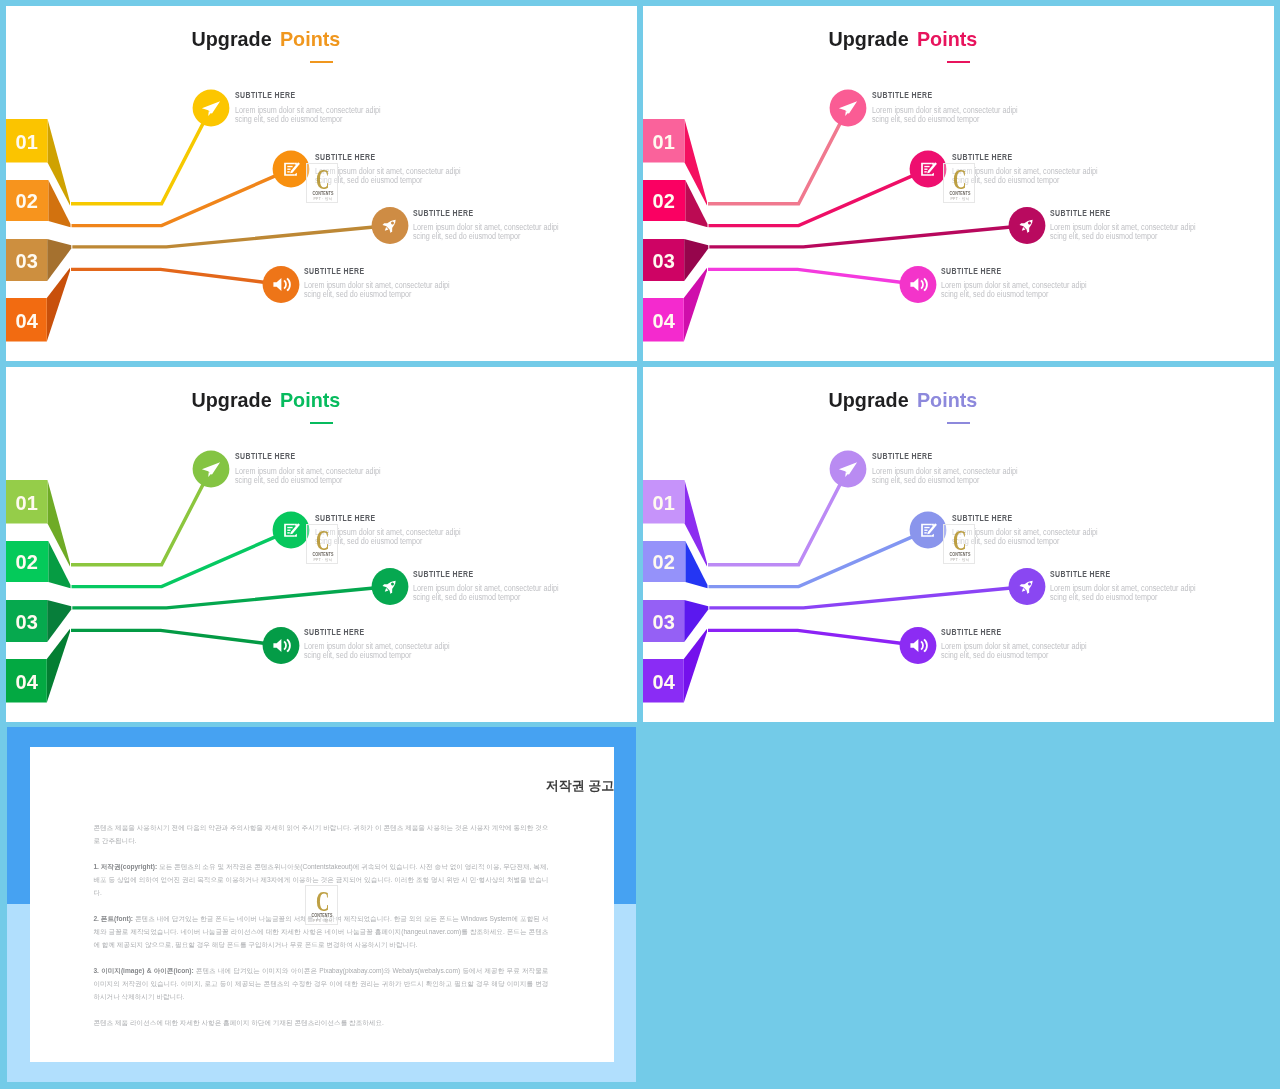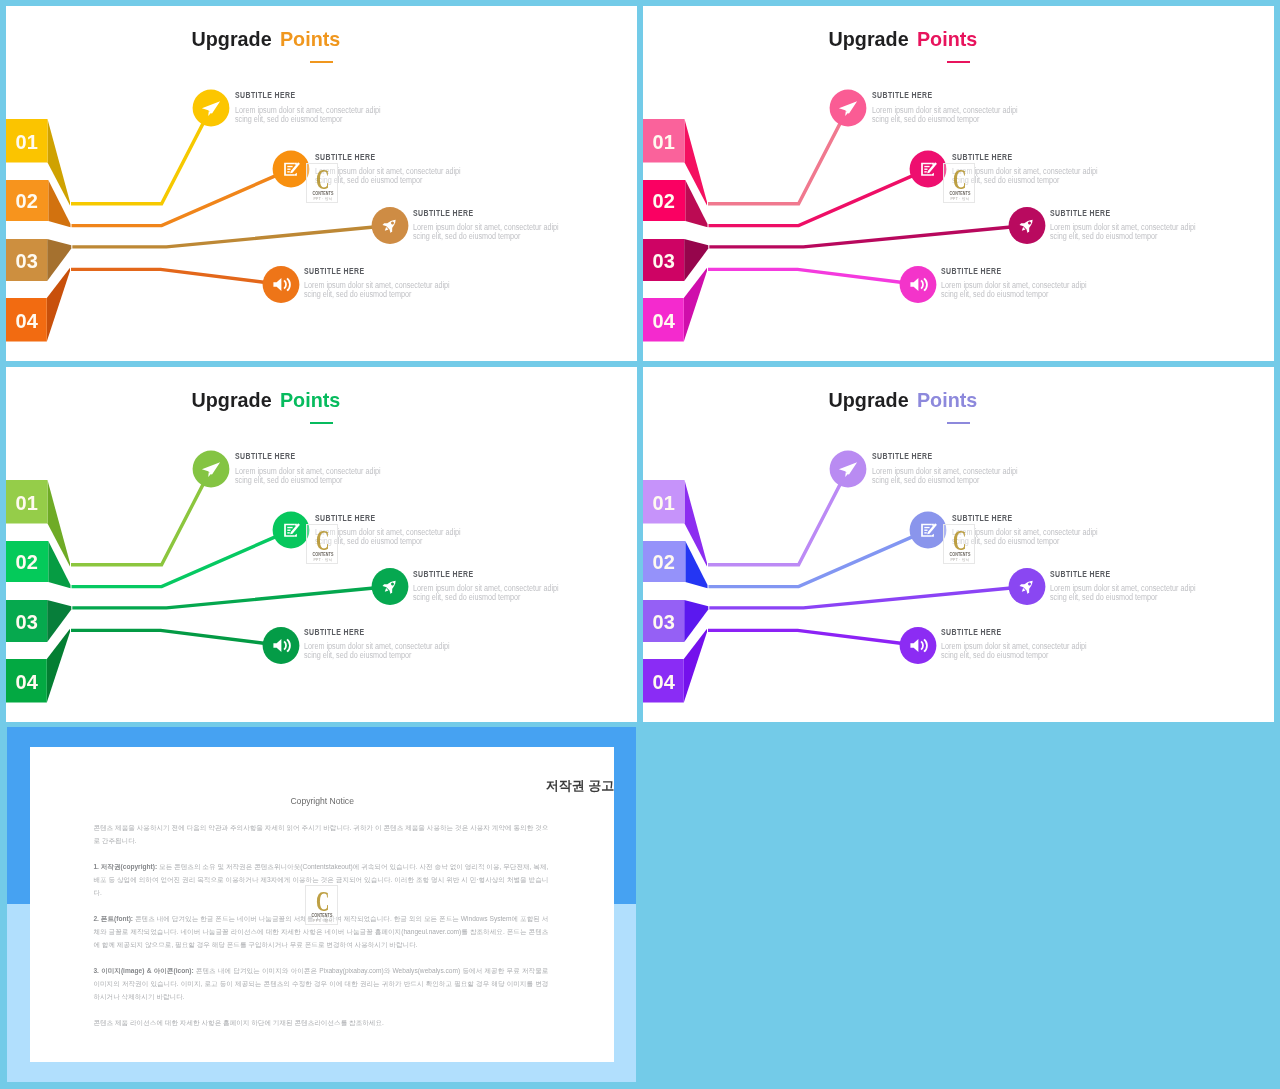--- a/index.html
+++ b/index.html
@@ -375,21 +375,20 @@
         <div class="c"><span>C</span></div>
         <div class="n"><span>CONTENTS</span></div>
         <div class="s">PPT · 양식</div>
       </div>
 </div>
 <div class="cbox">
   <div class="cb-top"></div>
   <div class="cb-bot"></div>
   <div class="inner">
     <h1>저작권 공고</h1>
-    <h2>Copyright Notice</h2>
     <div class="body">
       <p><b></b><span>콘텐츠 제품을 사용하시기 전에 다음의 약관과 주의사항을 자세히 읽어 주시기 바랍니다. 귀하가 이 콘텐츠 제품을 사용하는 것은 사용자 계약에 동의한 것으로 간주됩니다.</span></p>
       <p><b>1. 저작권(copyright):</b><span> 모든 콘텐츠의 소유 및 저작권은 콘텐츠위니아웃(Contentstakeout)에 귀속되어 있습니다. 사전 승낙 없이 영리적 이용, 무단전재, 복제, 배포 등 상업에 의하여 얻어진 권리 목적으로 이용하거나 제3자에게 이용하는 것은 금지되어 있습니다. 이러한 조항 명시 위반 시 민·형사상의 처벌을 받습니다.</span></p>
       <p><b>2. 폰트(font):</b><span> 콘텐츠 내에 담겨있는 한글 폰트는 네이버 나눔글꼴의 서체를 사용하여 제작되었습니다. 한글 외의 모든 폰트는 Windows System에 포함된 서체와 글꼴로 제작되었습니다. 네이버 나눔글꼴 라이선스에 대한 자세한 사항은 네이버 나눔글꼴 홈페이지(hangeul.naver.com)를 참조하세요. 폰트는 콘텐츠에 함께 제공되지 않으므로, 필요할 경우 해당 폰트를 구입하시거나 무료 폰트로 변경하여 사용하시기 바랍니다.</span></p>
       <p><b>3. 이미지(image) &amp; 아이콘(icon):</b><span> 콘텐츠 내에 담겨있는 이미지와 아이콘은 Pixabay(pixabay.com)와 Webalys(webalys.com) 등에서 제공한 무료 저작물로 이미지의 저작권이 있습니다. 이미지, 로고 등이 제공되는 콘텐츠의 수정한 경우 이에 대한 권리는 귀하가 반드시 확인하고 필요할 경우 해당 이미지를 변경하시거나 삭제하시기 바랍니다.</span></p>
       <p><b></b><span>콘텐츠 제품 라이선스에 대한 자세한 사항은 홈페이지 하단에 기재된 콘텐츠라이선스를 참조하세요.</span></p>
     </div>
     <div class="wm" style="left:275.4px;top:138.3px">
           <div class="c"><span>C</span></div>
           <div class="n"><span>CONTENTS</span></div>

